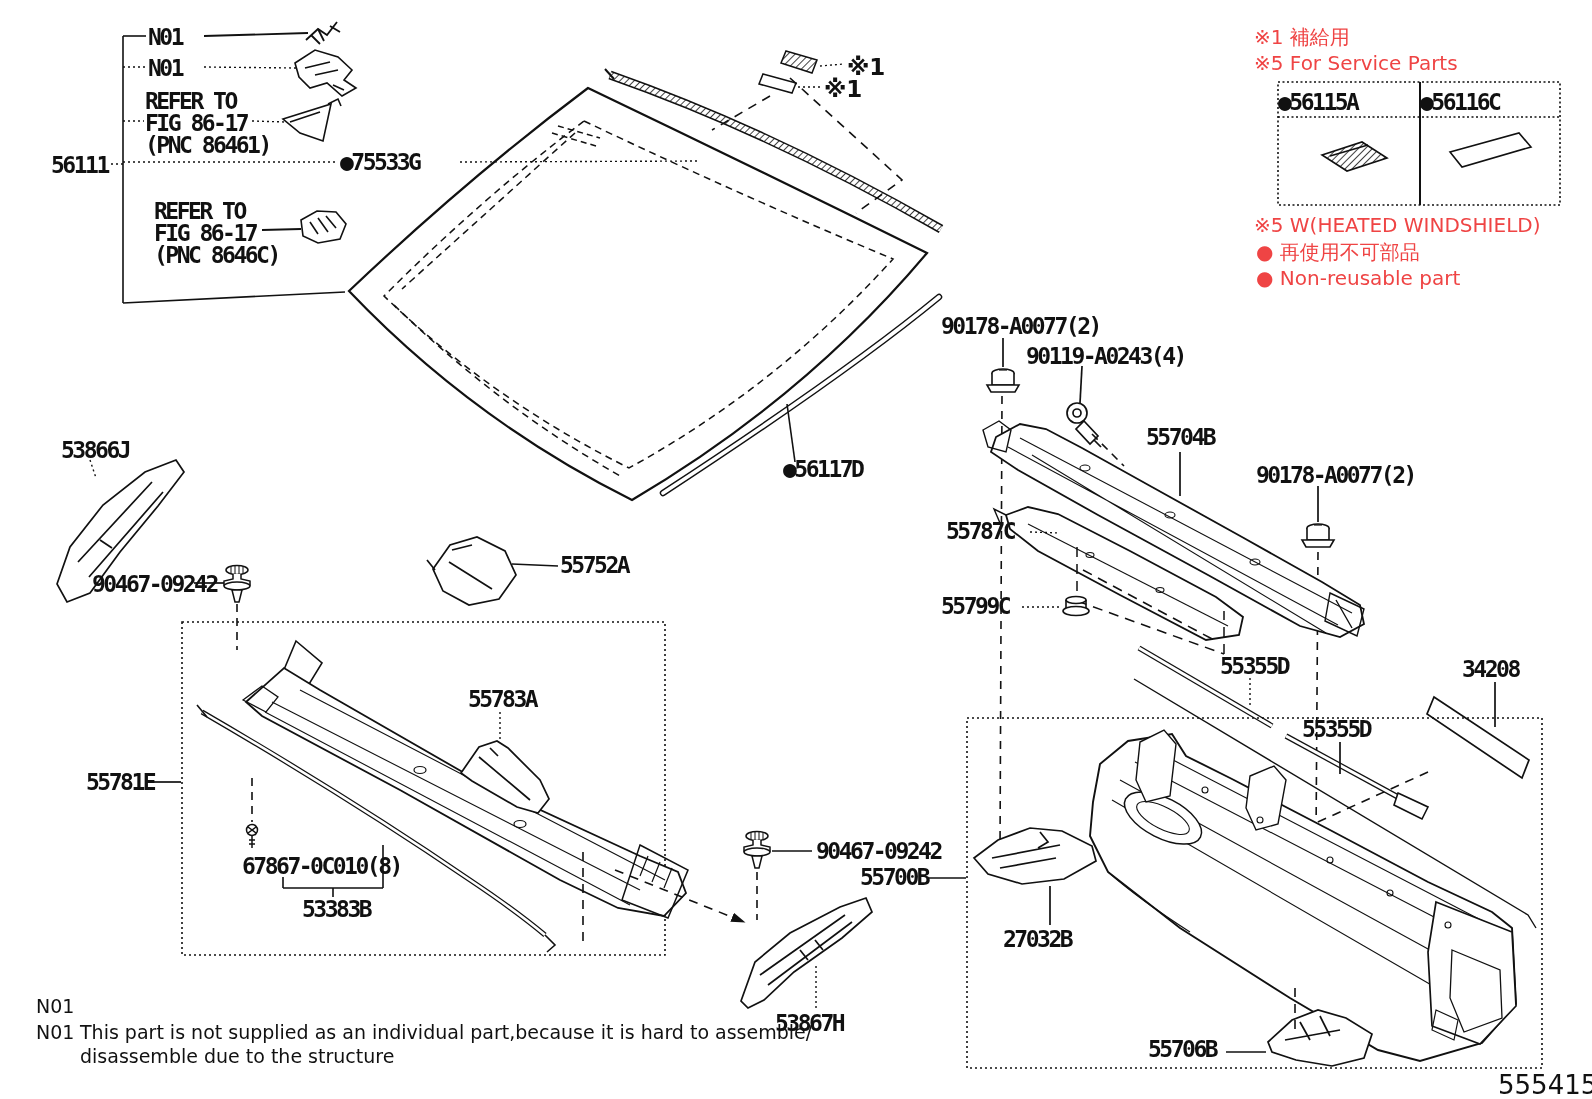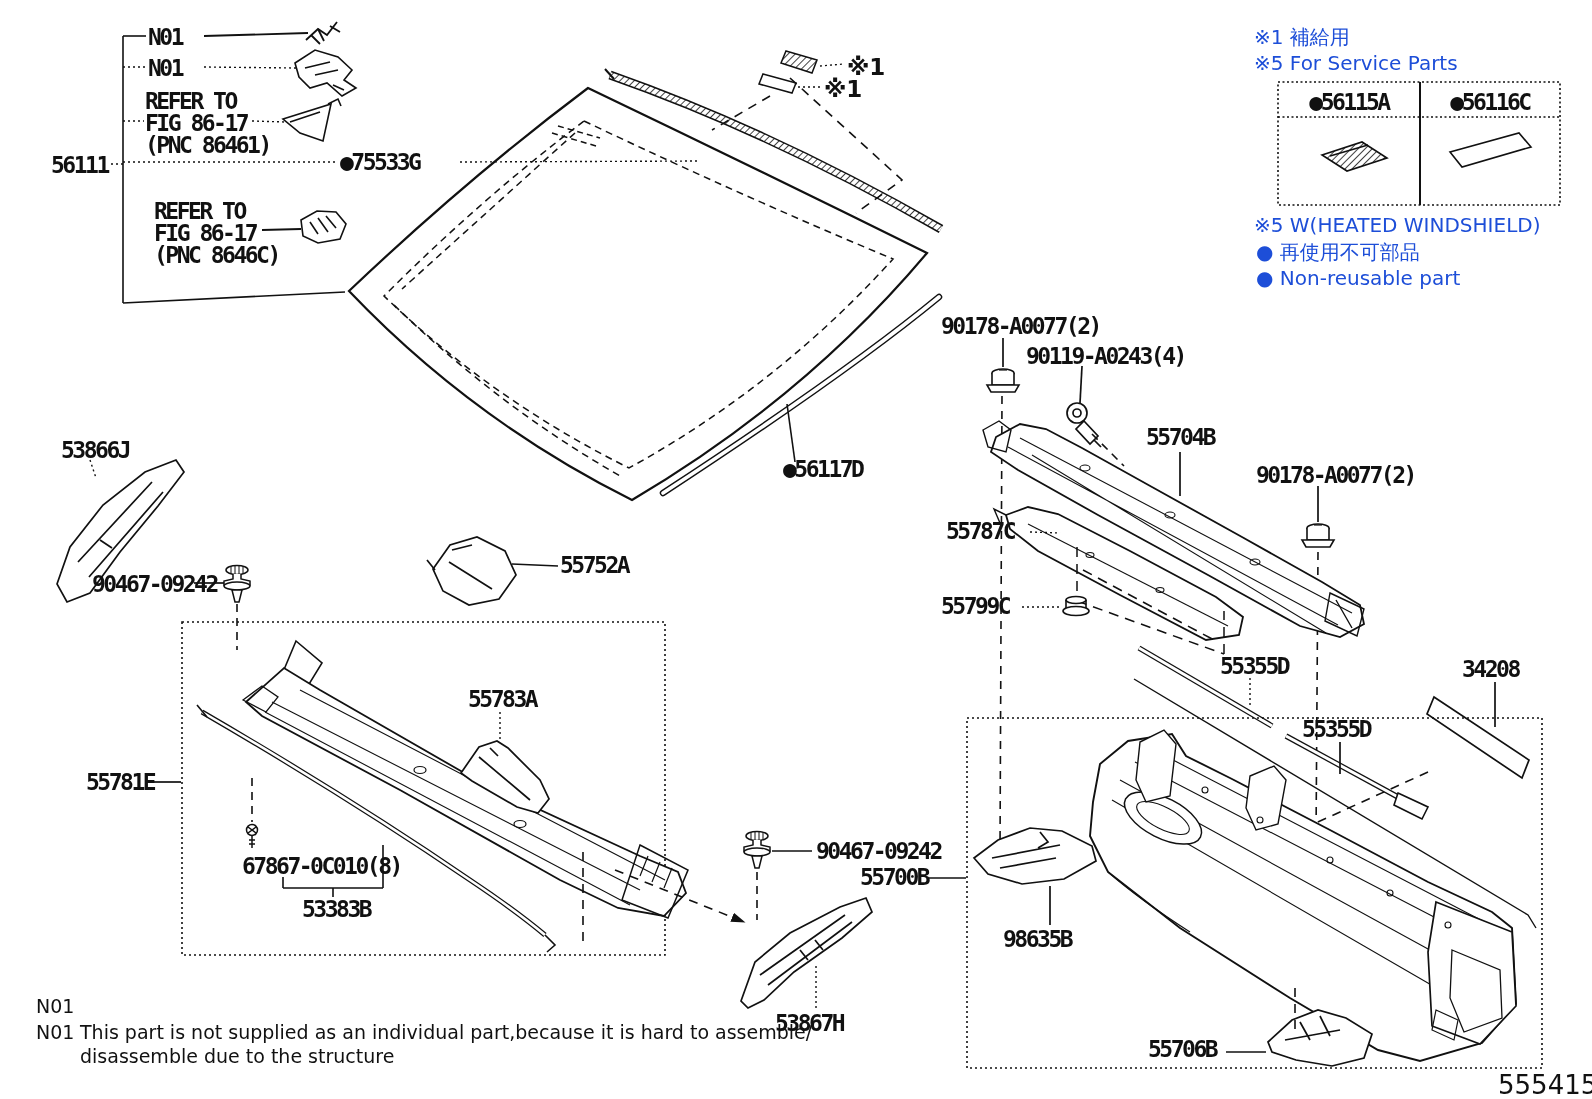--- a/index.html
+++ b/index.html
@@ -1,24 +1,24 @@
 <!DOCTYPE html>
 <html><head>
 <meta charset="utf-8">
 <style>
   html,body{margin:0;padding:0;background:#e8e8e8;}
   #canvas{position:relative;width:1592px;height:1099px;background:#ffffff;overflow:hidden;
           font-family:"DejaVu Sans",sans-serif;color:#111;}
   #art{position:absolute;left:0;top:0;}
   .lbl{position:absolute;font:bold 23px/1.05 "DejaVu Sans Mono",monospace;letter-spacing:-2.5px;
        white-space:nowrap;color:#111;}
-  .jp{position:absolute;font:20px/1.1 "DejaVu Sans",sans-serif;letter-spacing:0;white-space:nowrap;color:#1d4ed8;}
+  .jp{position:absolute;font:20px/1.1 "DejaVu Sans",sans-serif;letter-spacing:0;white-space:nowrap;color:#ef4444;}
   .note{position:absolute;font:19px/1.15 "DejaVu Sans",sans-serif;white-space:nowrap;color:#111;}
   .code{position:absolute;font:26px/1 "DejaVu Sans",sans-serif;color:#111;}
-  .ctr{text-align:center;}
+  .ctr{text-align:left;}
 </style>
 </head>
 <body>
 
 <div id="canvas">
 
 <svg id="art" width="1592" height="1099" viewBox="0 0 1592 1099">
   <defs>
     <pattern id="hp" width="5" height="5" patternUnits="userSpaceOnUse" patternTransform="rotate(45)">
       <rect width="5" height="5" fill="#fff"></rect>
@@ -316,21 +316,21 @@
   <div class="lbl" style="left:1026px;top:344px">90119-A0243(4)</div>
   <div class="lbl" style="left:1146px;top:425px">55704B</div>
   <div class="lbl" style="left:1256px;top:463px">90178-A0077(2)</div>
   <div class="lbl" style="left:946px;top:519px">55787C</div>
   <div class="lbl" style="left:941px;top:594px">55799C</div>
   <div class="lbl" style="left:1220px;top:654px">55355D</div>
   <div class="lbl" style="left:1302px;top:717px">55355D</div>
   <div class="lbl" style="left:1462px;top:657px">34208</div>
   <div class="lbl" style="left:860px;top:865px">55700B</div>
   <div class="lbl" style="left:816px;top:839px">90467-09242</div>
-  <div class="lbl" style="left:1003px;top:927px">98635B</div>
+  <div class="lbl" style="left:1003px;top:927px">27032B</div>
   <div class="lbl" style="left:1148px;top:1037px">55706B</div>
   <div class="lbl" style="left:775px;top:1011px">53867H</div>
 
   <div class="jp" style="left:1254px;top:26px">※1 補給用</div>
   <div class="jp" style="left:1254px;top:52px">※5 For Service Parts</div>
   <div class="lbl ctr" style="left:1278px;top:90px;width:142px">●56115A</div>
   <div class="lbl ctr" style="left:1420px;top:90px;width:140px">●56116C</div>
   <div class="jp" style="left:1254px;top:214px">※5 W(HEATED WINDSHIELD)</div>
   <div class="jp" style="left:1256px;top:241px">● 再使用不可部品</div>
   <div class="jp" style="left:1256px;top:267px">● Non-reusable part</div>

